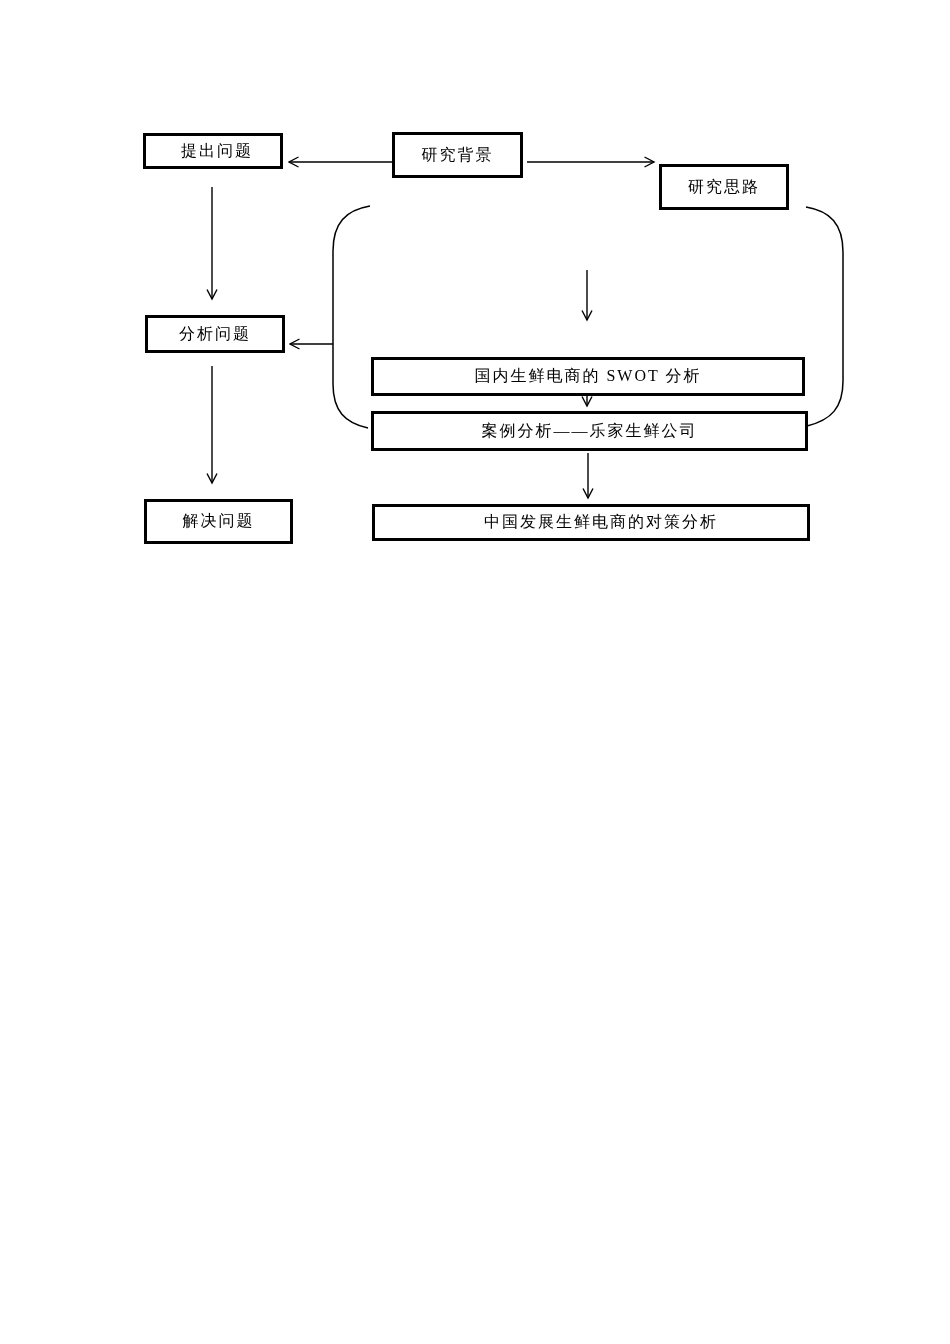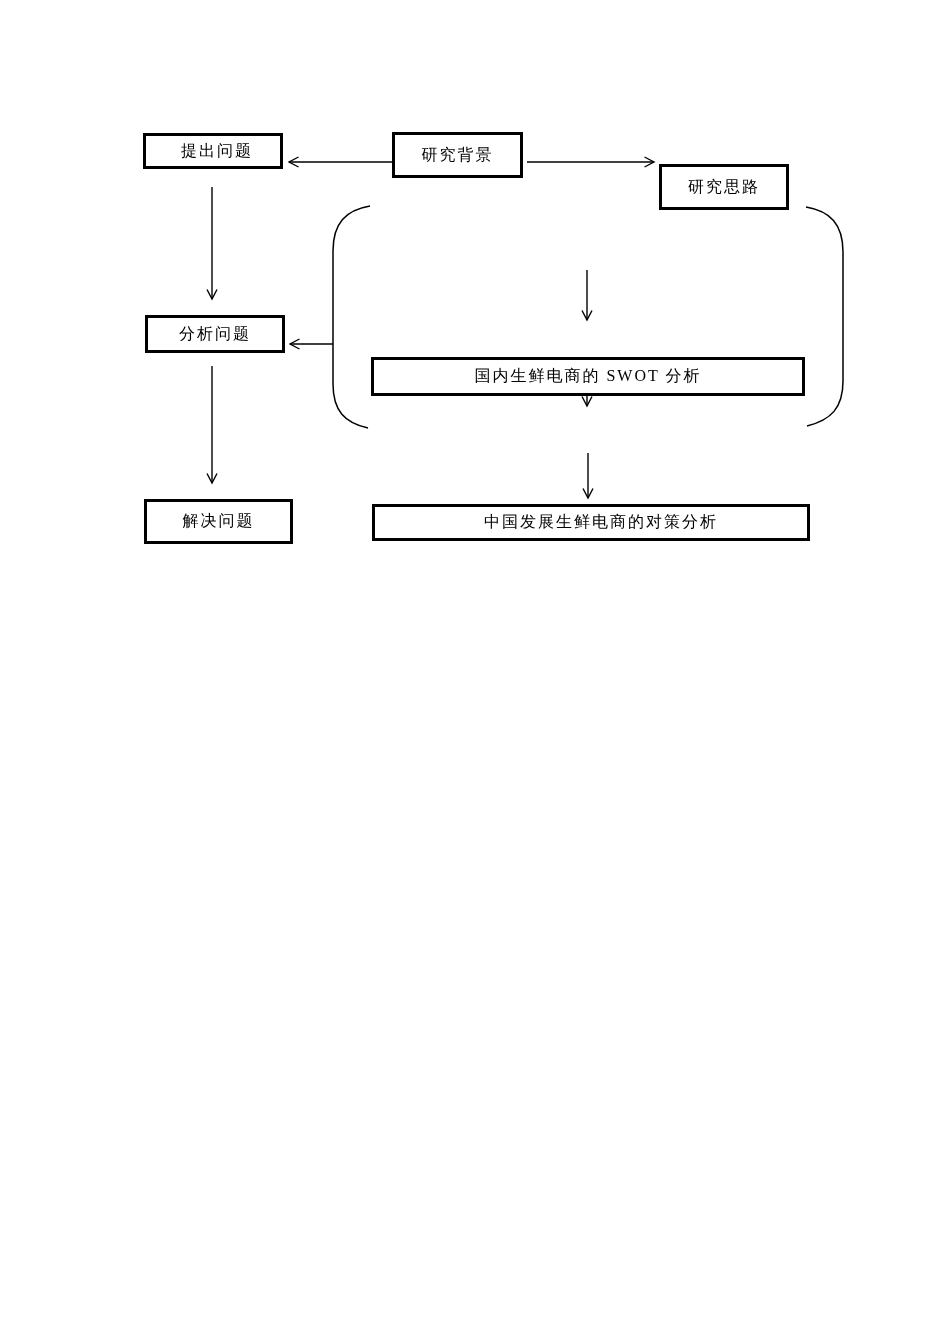--- a/index.html
+++ b/index.html
@@ -83,16 +83,17 @@
 
   <div class="node" id="node-approach">研究思路</div>
 
   <div class="node" id="node-analyze">分析问题</div>
 
   <div class="node" id="node-solve">解决问题</div>
 
 
   <div class="node" id="node-swot">国内生鲜电商的 SWOT 分析</div>
 
+  <div class="node" id="node-case">案例分析——乐家生鲜公司</div>
 
   <div class="node" id="node-counter">中国发展生鲜电商的对策分析</div>
 
 </div>
 
 </body></html>

